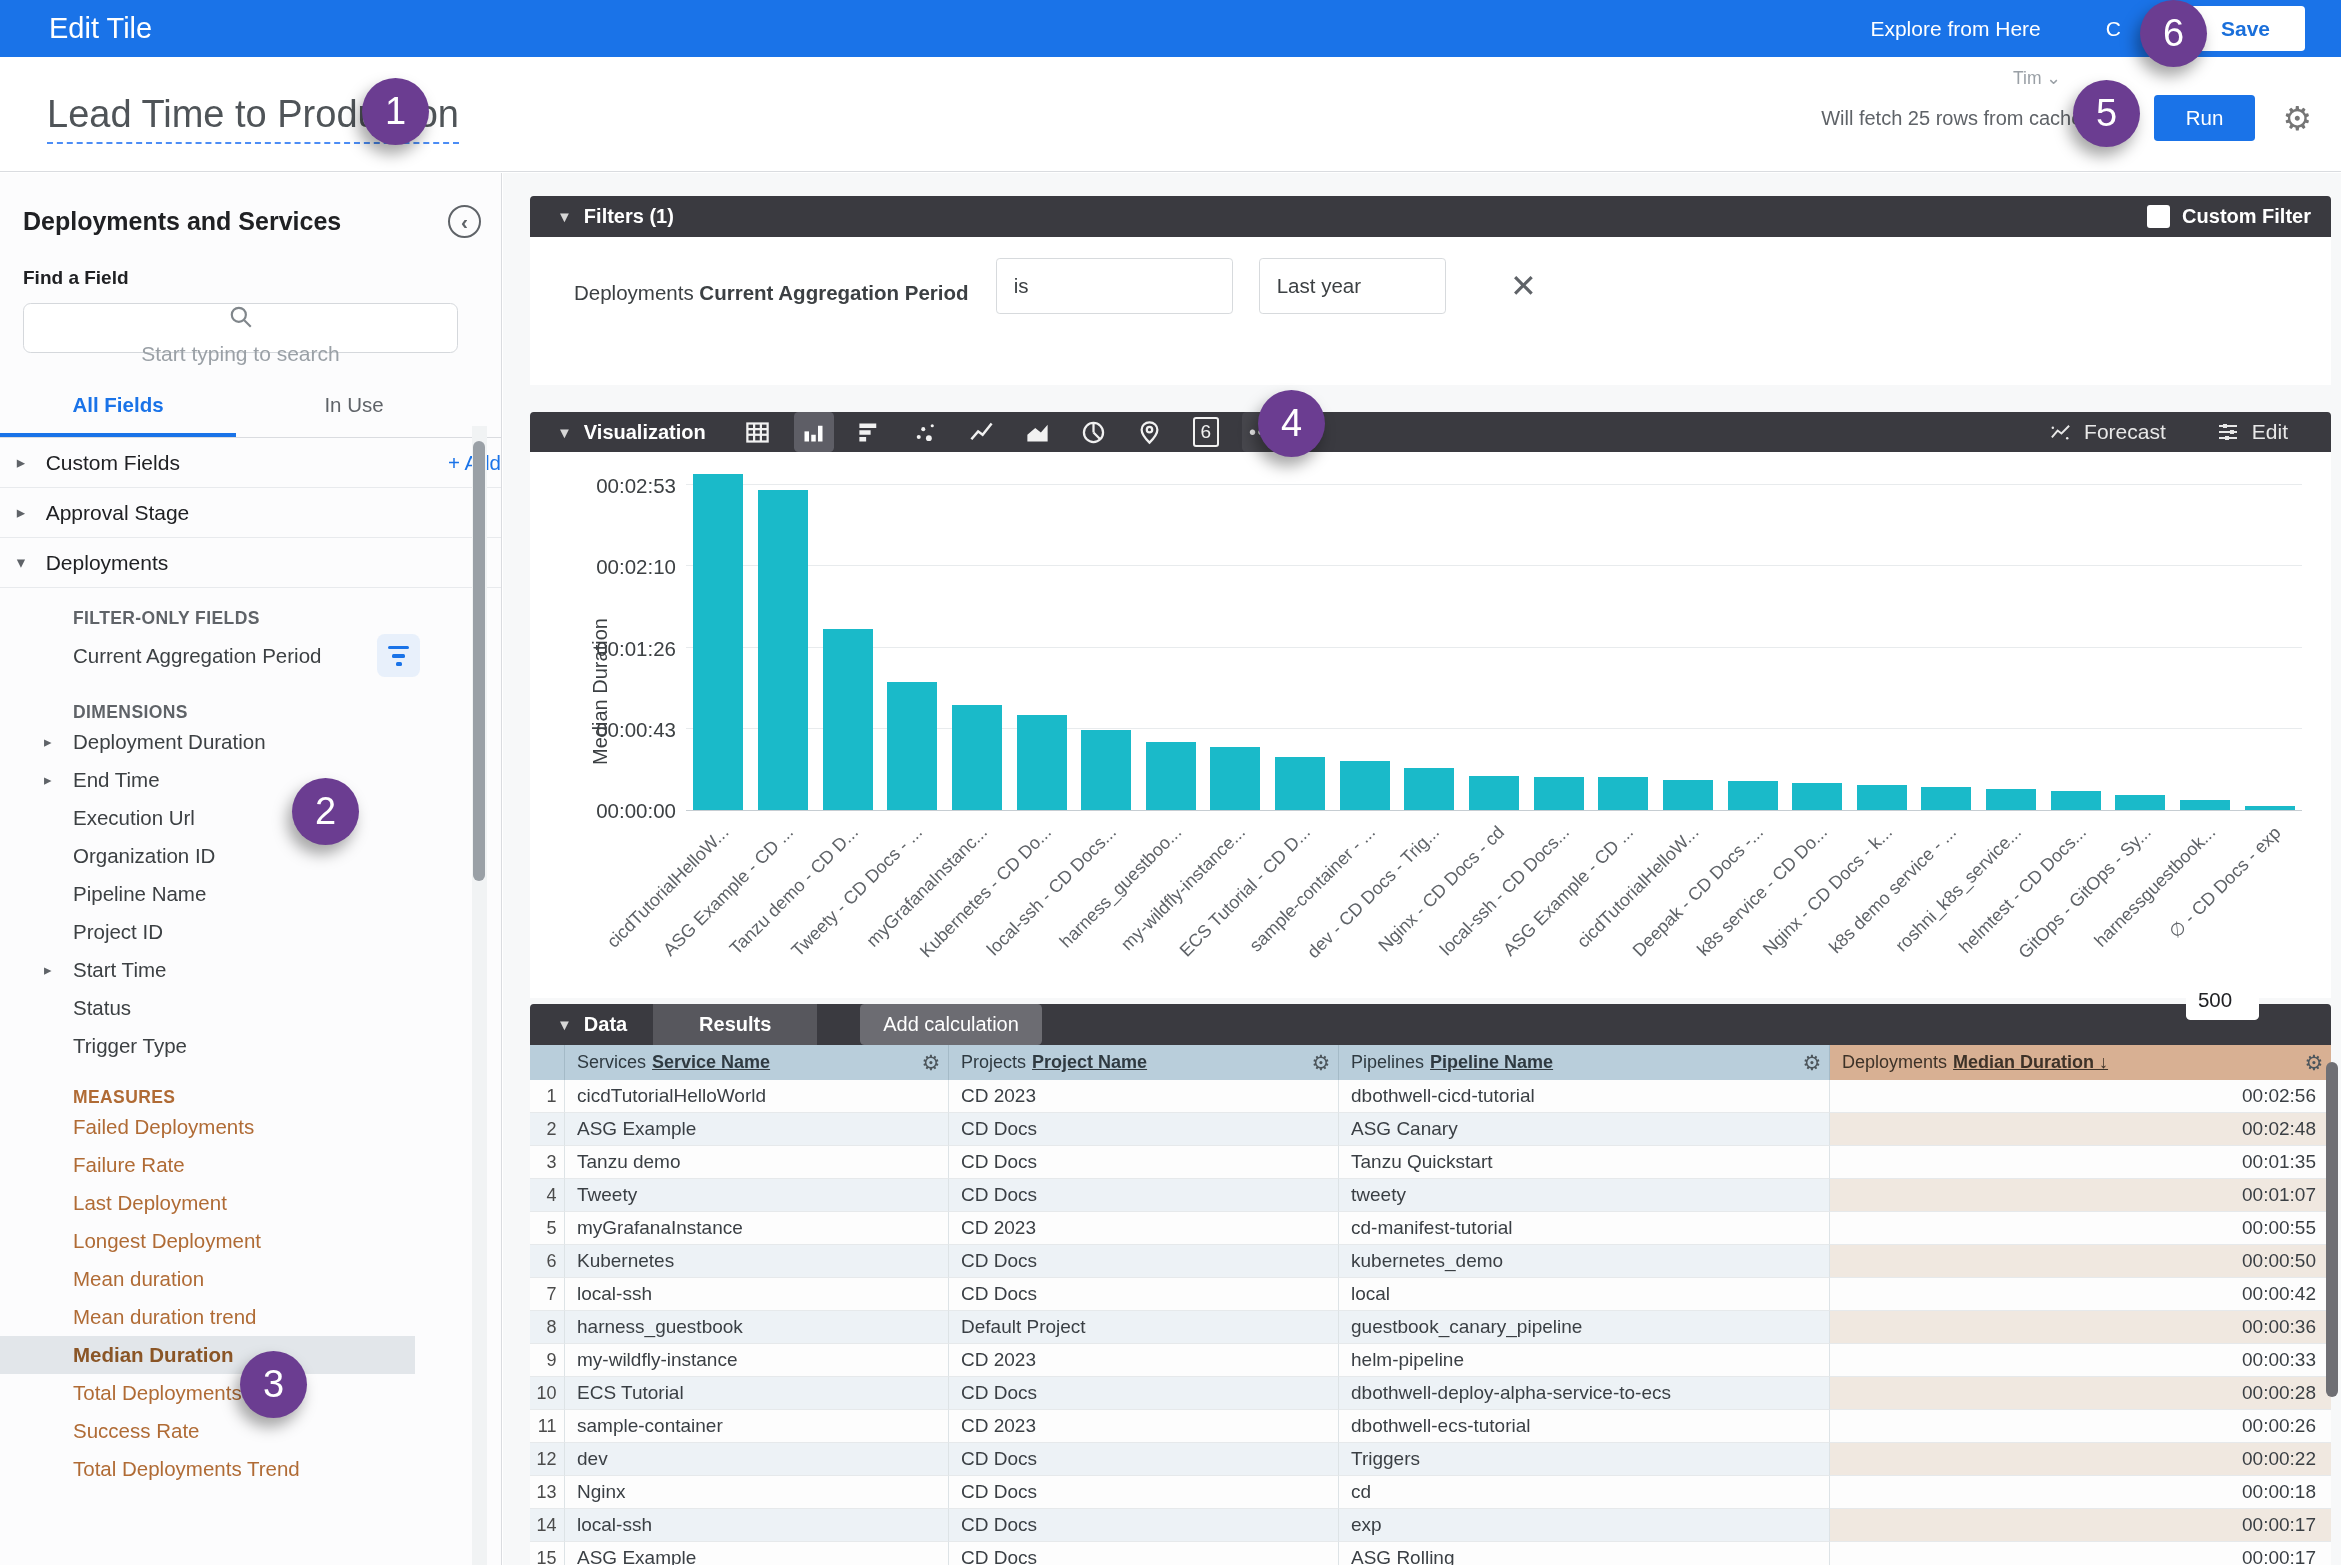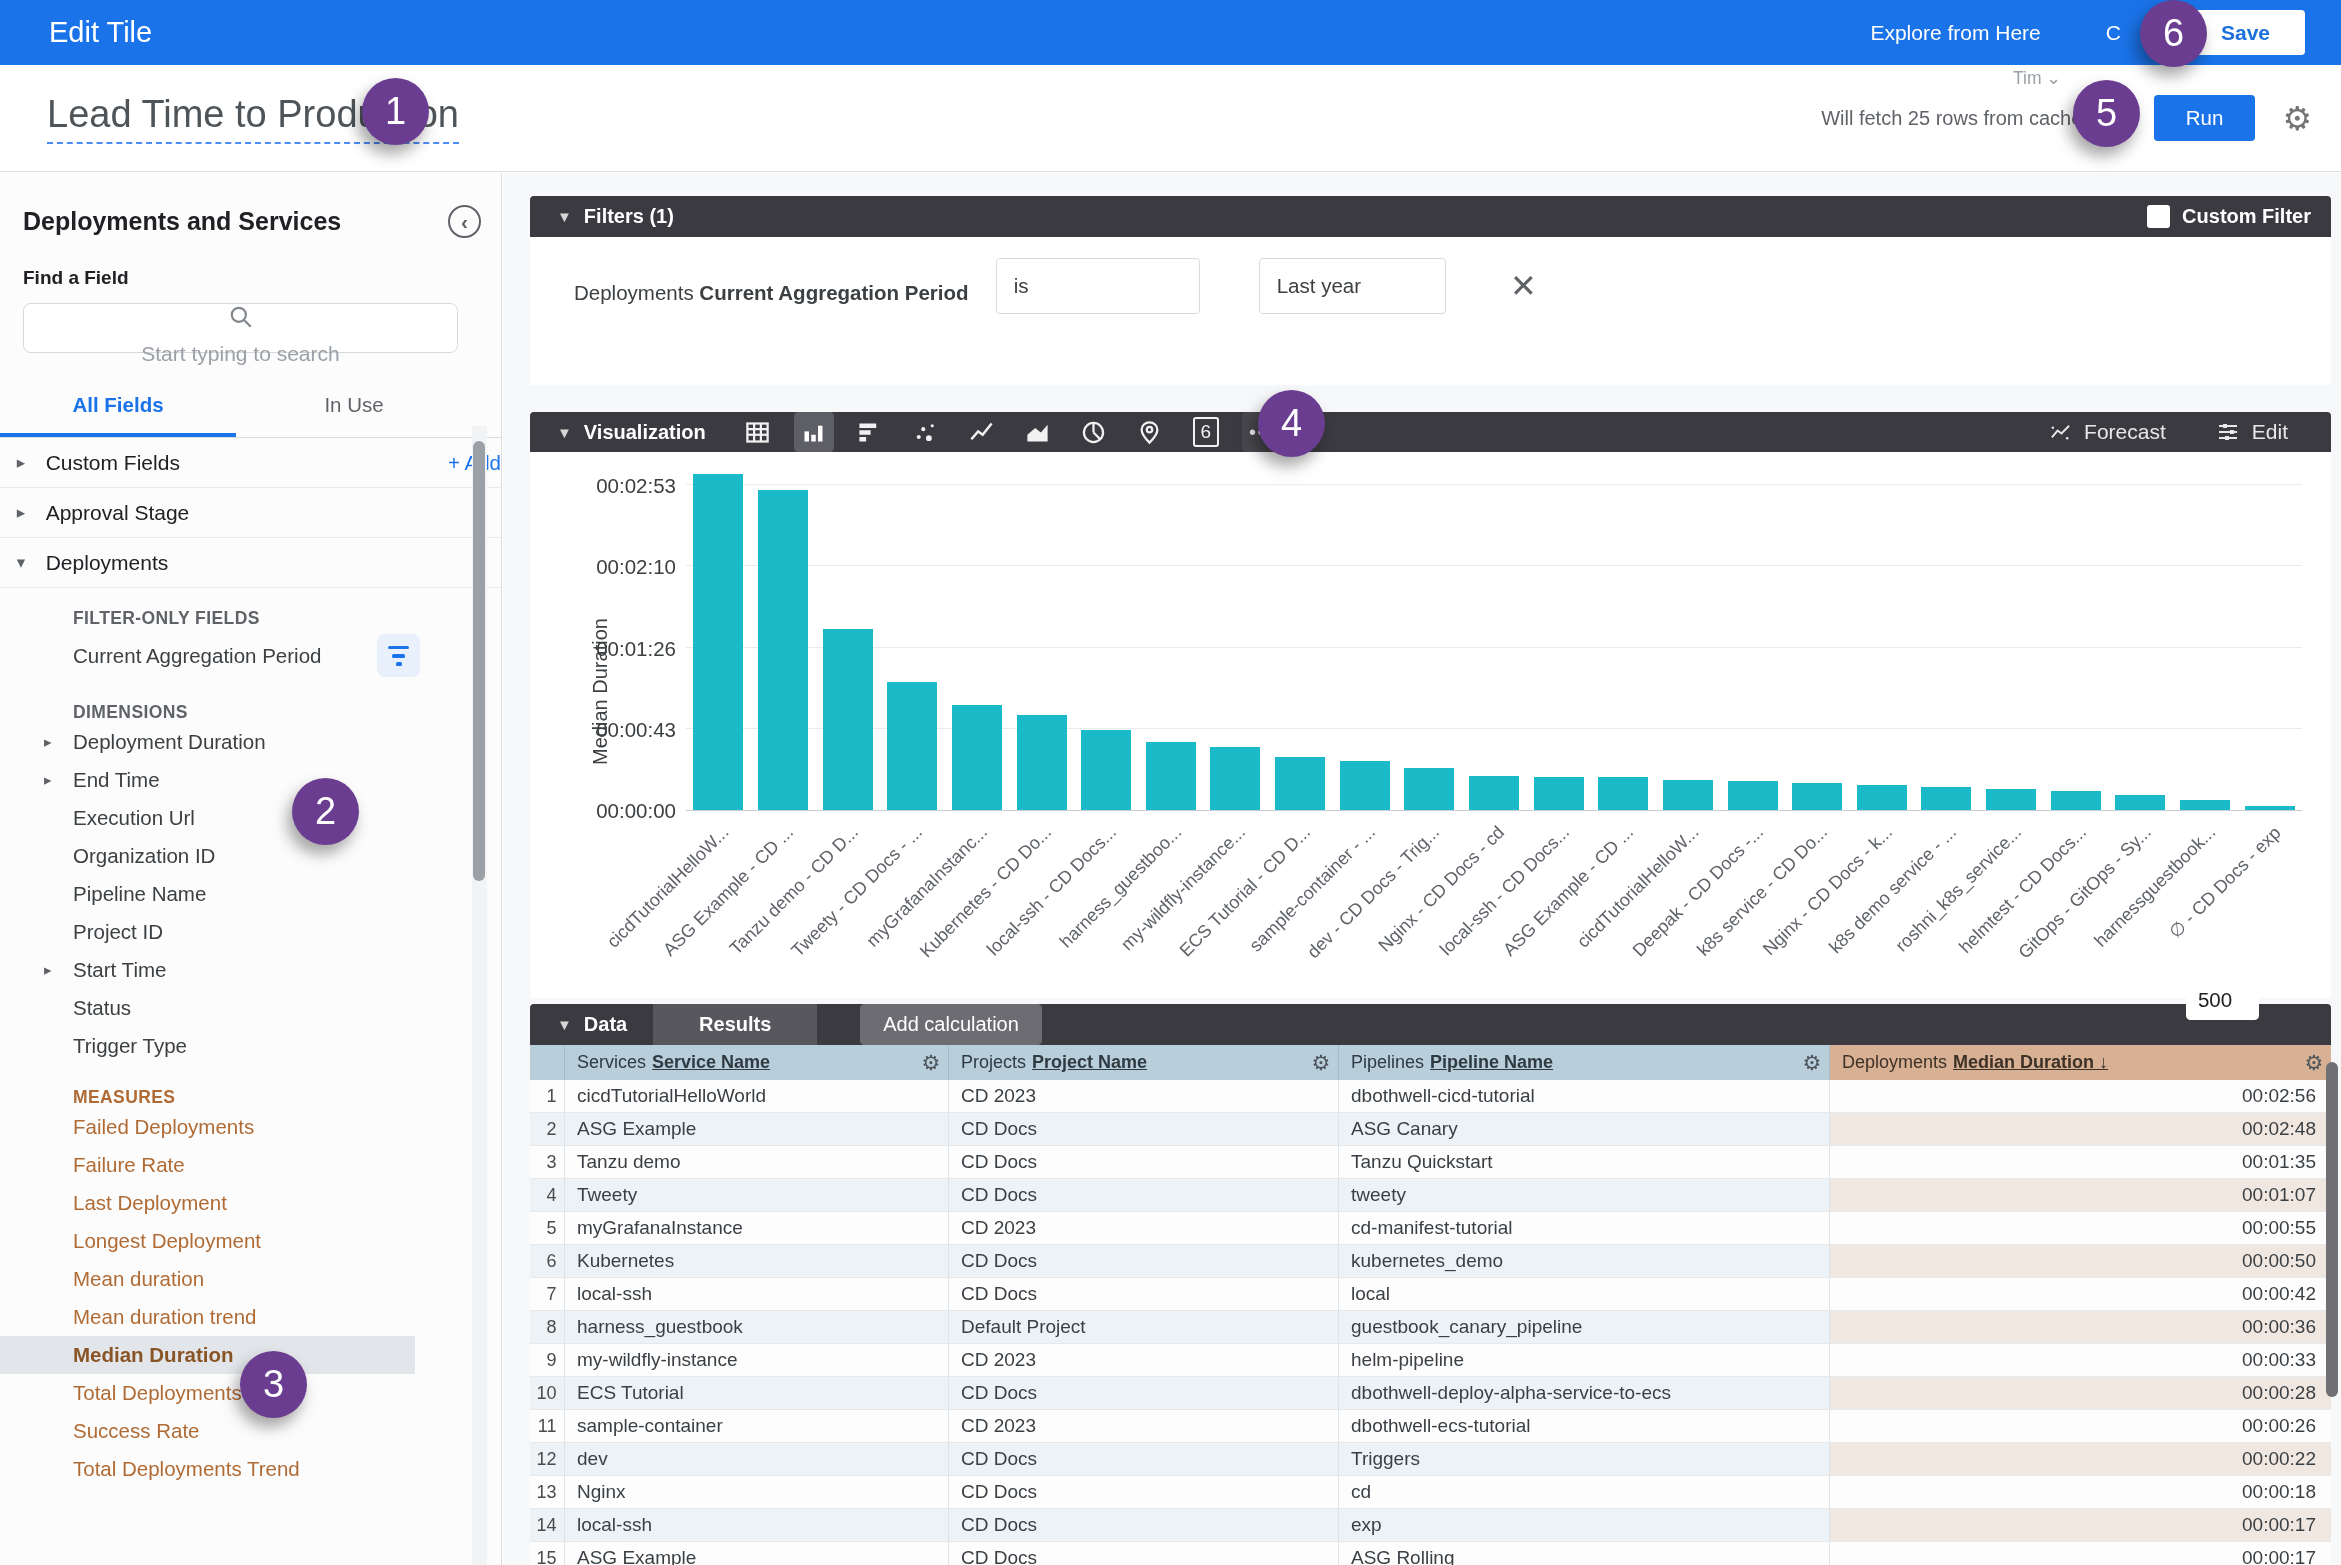--- a/index.html
+++ b/index.html
@@ -1,20 +1,20 @@
 <!DOCTYPE html>
 <html style="font-size:12px"><head>
 <meta charset="utf-8">
 <style>
   * { margin:0; padding:0; box-sizing:border-box; }
   html,body { width:2342px; height:1566px; overflow:hidden; background:#fff;
               font-family:"Liberation Sans", sans-serif; color:#3c4043; }
 
   
-  .topbar { position:absolute; left:0; top:0; width:2342px; height:65px; background:#1a73e8;
+  .topbar { position:absolute; left:0; top:0; width:2342px; height:57px; background:#1a73e8;
             display:flex; align-items:center; padding:0 37px 0 49px; }
   .topbar-title { color:#fff; font-size:29px; font-weight:500; }
   .topbar-right { margin-left:auto; display:flex; align-items:center; gap:65px; }
   .topbar-link { color:#fff; font-size:21px; cursor:pointer; }
   .save-btn { background:#fff; color:#1a6fda; font-size:21px; font-weight:bold;
               padding:10.7px 35px; border-radius:3.8px; cursor:pointer; }
 
   
   .subheader { position:absolute; left:0; top:65px; width:2342px; height:107px; background:#fff;
                border-bottom:1.5px solid #dadce0; display:flex; align-items:center; padding:0 30px 0 47px; }
@@ -277,21 +277,21 @@
       <span class="bar-title">Filters (1)</span>
       <div class="cf-box">
         <div class="checkbox"></div>
         <div class="cf-label">Custom Filter</div>
       </div>
     </div>
     <div class="filters-body">
       <div class="flt-label">
         <span>Deployments</span> <b>Current Aggregation Period</b>
       </div>
-      <div class="flt-input" style="left:466px; width:204px;">is</div>
+      <div class="flt-input" style="left:466px; width:237px;">is</div>
       <div class="flt-input" style="left:729px; width:187px;">Last year</div>
       <div class="flt-x">✕</div>
     </div>
   </div>
 
   <div class="card vis-card">
     <div class="darkbar vis-bar">
       <span class="caret">▼</span>
       <span class="bar-title">Visualization</span>
       <div class="vis-icons" id="vis-icons">

